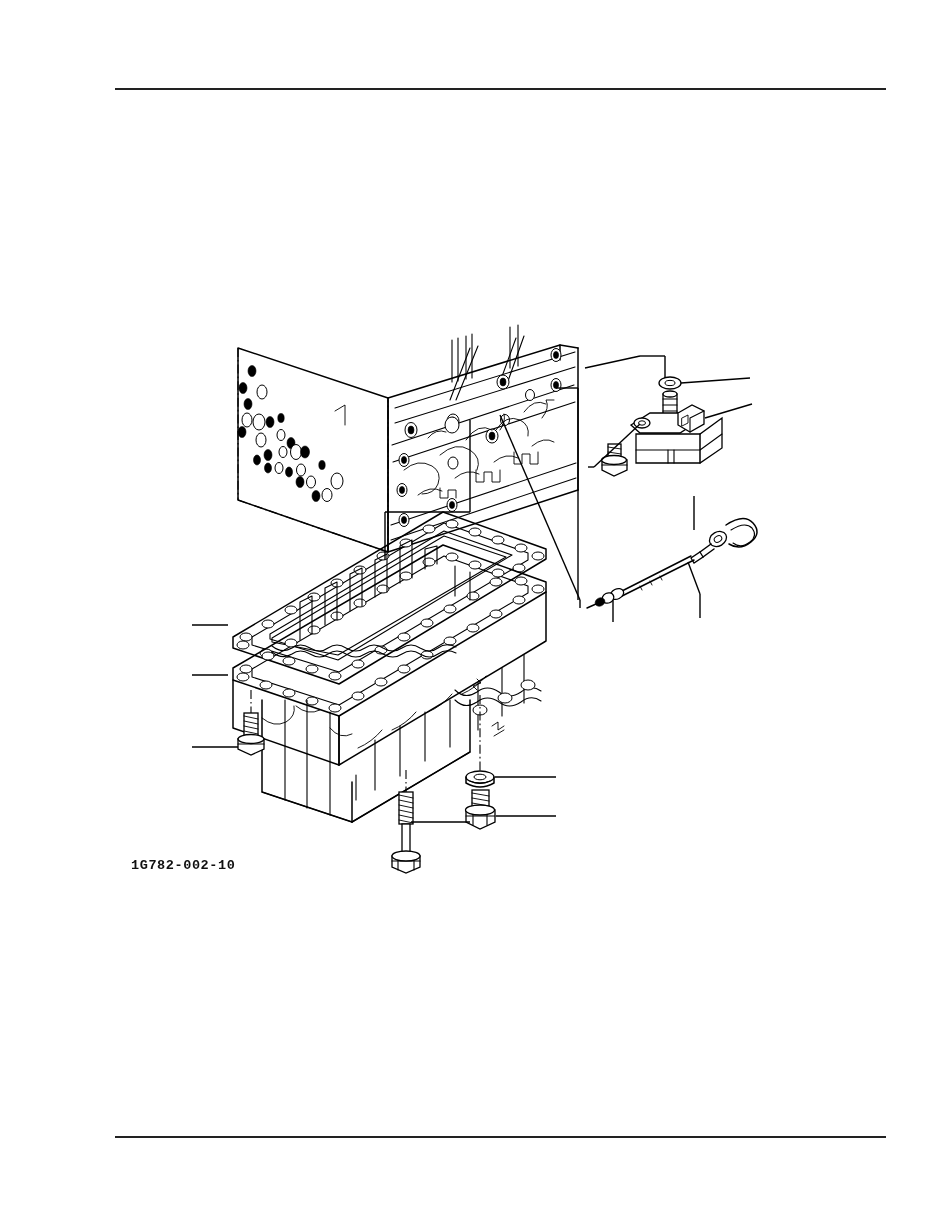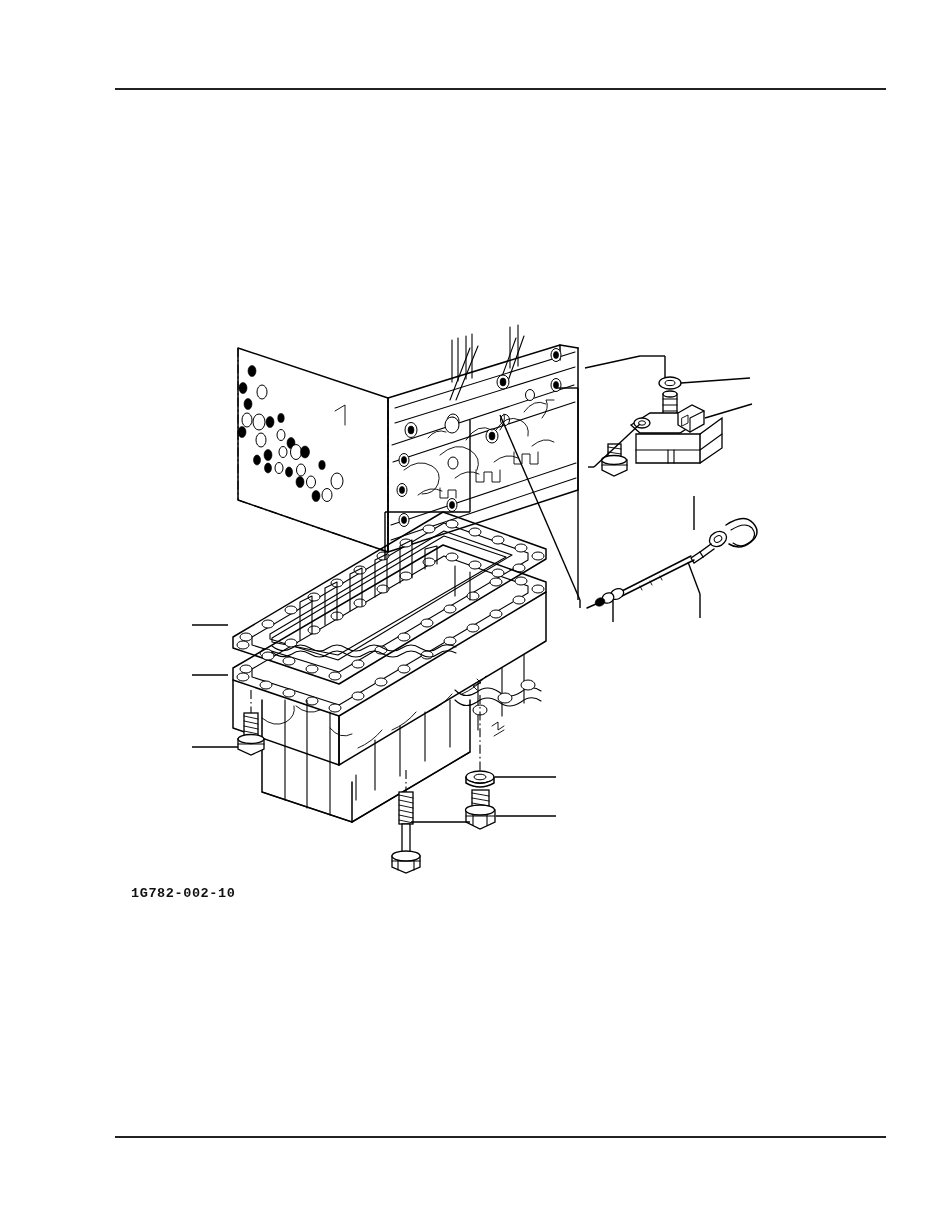--- a/index.html
+++ b/index.html
@@ -40,21 +40,21 @@
   .figure-svg {
     position: absolute;
     left: 0;
     top: 0;
     width: 935px;
     height: 1210px;
   }
   .drawing-number {
     position: absolute;
     left: 131px;
-    top: 886px;
+    top: 858px;
     font-family: "Liberation Mono", monospace;
     font-size: 13.5px;
     letter-spacing: 0.6px;
     font-weight: 700;
     color: #101010;
     white-space: nowrap;
   }
 </style>
 </head>
 <body>

